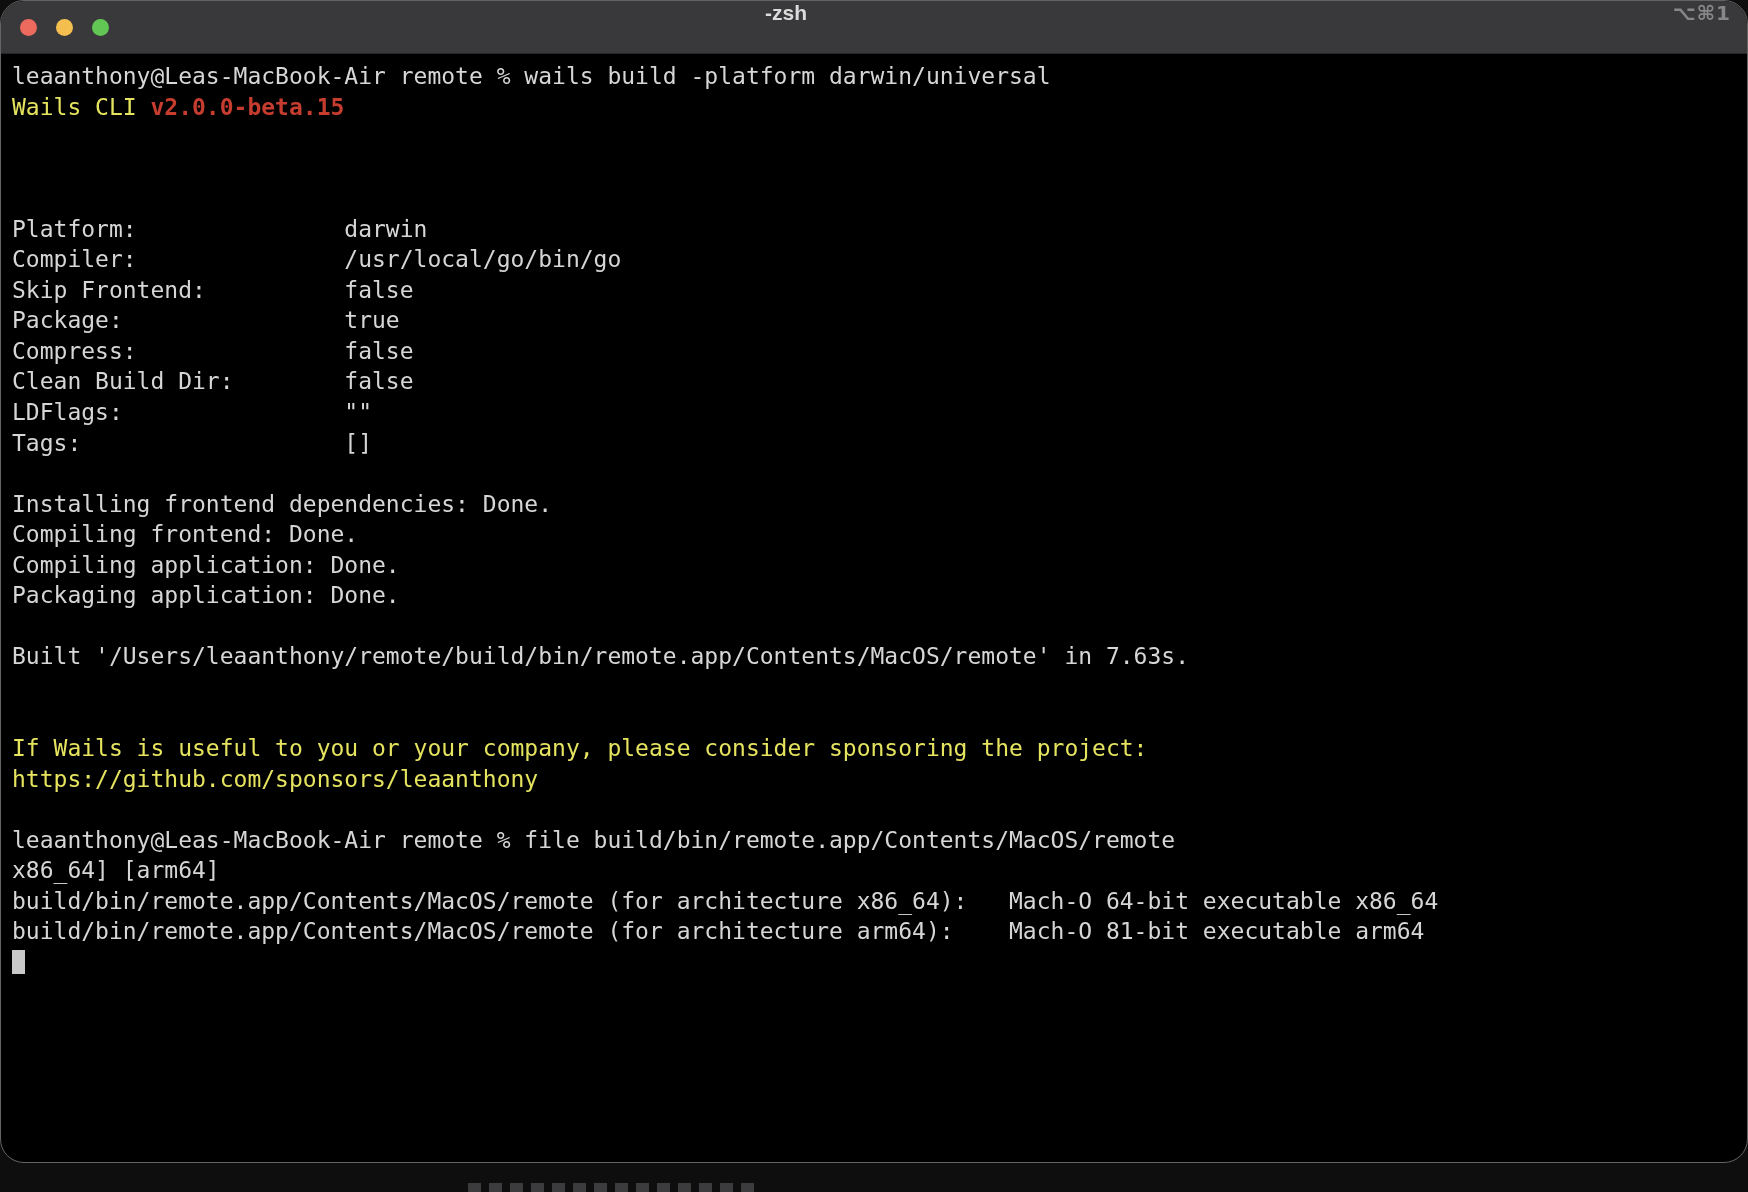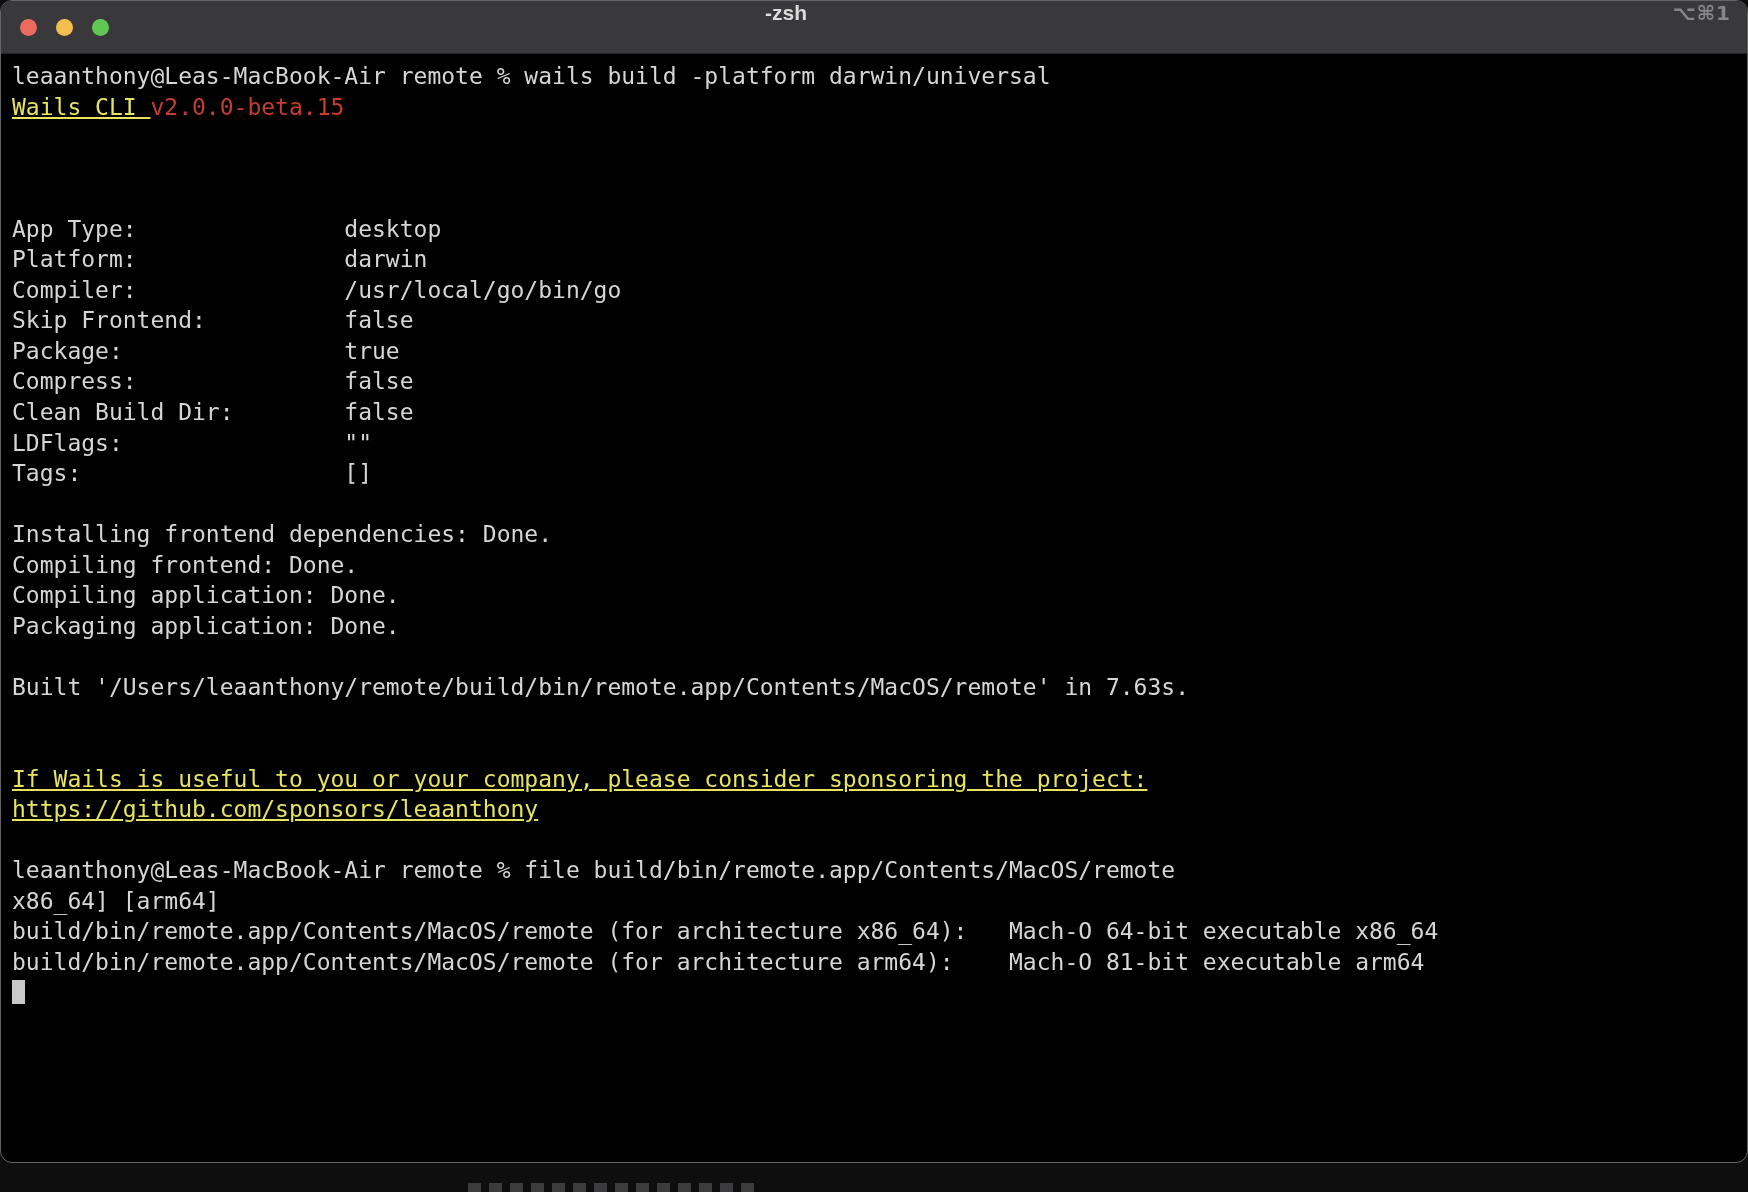--- a/index.html
+++ b/index.html
@@ -2,21 +2,21 @@
 <html style="--page_bg: #0e0e0e; --background: #000000; --titlebar: #39393b; --window_border: #646464; --title_text: #dcdcdc; --shortcut_text: #87878a; --text: #d6d6d6; --yellow: #e6e45f; --red: #c63d2f; --cursor: #c9c9c9; --traffic_red: #ed6a5f; --traffic_yellow: #f5bf4f; --traffic_green: #62c655;"><head>
 <meta charset="utf-8">
 <style>
   * { margin:0; padding:0; box-sizing:border-box; }
   html,body { width:1748px; height:1192px; overflow:hidden; background:var(--page_bg,#0e0e0e); }
 
   .window {
     position:absolute; left:0; top:0; width:1748px; height:1163px;
     background:var(--background,#000);
     border:1.5px solid var(--window_border,#646464);
-    border-radius:12px; overflow:hidden;
+    border-radius:24px; overflow:hidden;
   }
   .titlebar {
     position:relative; height:53px;
     background:var(--titlebar,#39393b);
     border-bottom:1px solid #262628;
   }
   .traffic { position:absolute; left:19px; top:18px; display:flex; gap:19px; }
   .tl { width:17px; height:17px; border-radius:50%; display:inline-block; }
   .tl.red    { background:var(--traffic_red,#ed6a5f); }
   .tl.yellow { background:var(--traffic_yellow,#f5bf4f); }
@@ -34,22 +34,22 @@
   }
 
   .screen {
     position:relative; width:100%; height:1108px;
     padding:7px 0 0 11px;
     font-family:"DejaVu Sans Mono", monospace;
     font-size:23px; line-height:30.55px;
     color:var(--text,#d6d6d6);
   }
   .line { white-space:pre; min-height:30.55px; }
-  .line .yellow, .line.yellow { color:var(--yellow,#e6e45f);text-decoration:underline; }
-  .line .red { color:var(--red,#c63d2f); }
+  .line .yellow, .line.yellow { color:var(--yellow,#e6e45f); }
+  .line .red { color:var(--red,#c63d2f);font-weight:bold; }
   .cursor {
     display:inline-block; width:12.5px; height:24px;
     background:var(--cursor,#c9c9c9); vertical-align:-4px;
   }
 
   .bg-fragment {
     position:absolute; left:468px; top:1183px; width:290px; height:9px;
     background:repeating-linear-gradient(90deg,#444446 0 13px,transparent 13px 21px);
     opacity:.85; border-radius:1px;
   }
@@ -67,21 +67,20 @@
     <div class="title">-zsh</div>
     <div class="shortcut">⌥⌘1</div>
   </div>
 
   <div class="screen">
     <div class="line">leaanthony@Leas-MacBook-Air remote % wails build -platform darwin/universal</div>
     <div class="line"><span class="yellow">Wails CLI </span><span class="red">v2.0.0-beta.15</span></div>
     <div class="line"></div>
     <div class="line"></div>
     <div class="line"></div>
-    <div class="line">App Type:               desktop</div>
     <div class="line">Platform:               darwin</div>
     <div class="line">Compiler:               /usr/local/go/bin/go</div>
     <div class="line">Skip Frontend:          false</div>
     <div class="line">Package:                true</div>
     <div class="line">Compress:               false</div>
     <div class="line">Clean Build Dir:        false</div>
     <div class="line">LDFlags:                ""</div>
     <div class="line">Tags:                   []</div>
     <div class="line"></div>
     <div class="line">Installing frontend dependencies: Done.</div>

